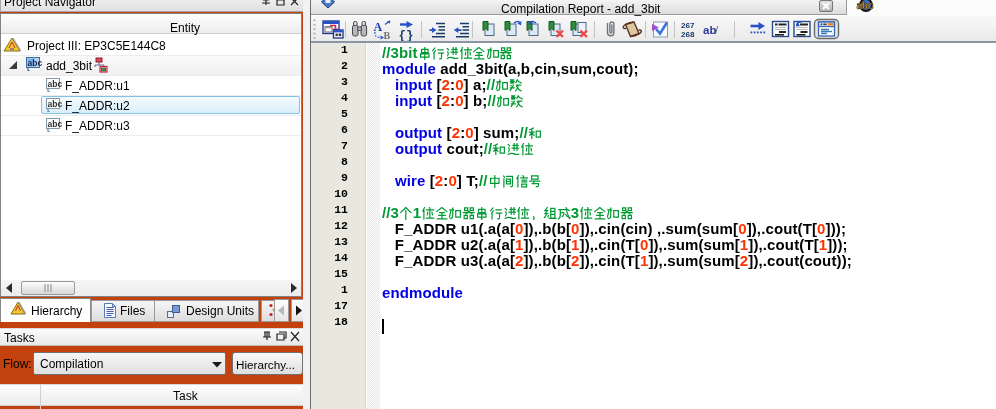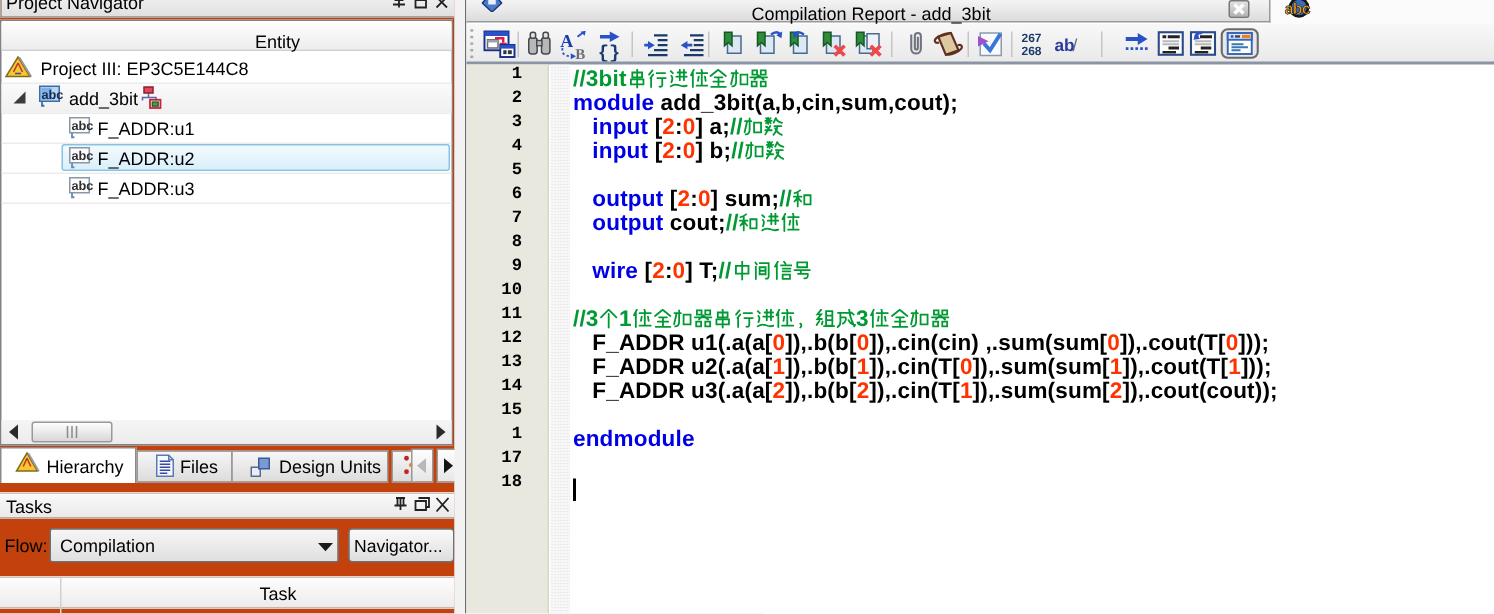--- a/index.html
+++ b/index.html
@@ -146,21 +146,21 @@
     </g>
   </svg>
 
   <div class="t12 abs" style="left:3px;top:357px">Flow:</div>
   <div class="abs" style="left:33px;top:352px;width:193px;height:23px;background:linear-gradient(#f6f6f6,#e0e0e0);border:1px solid #707070;border-radius:2px"></div>
   <div class="t12 abs" style="left:40px;top:357px">Compilation</div>
   <svg class="abs" style="left:211px;top:361px" width="12" height="7" viewBox="0 0 12 7">
         <polygon points="1,1 11,1 6,6.5" fill="#1a1a1a"></polygon>
       </svg>
   <div class="abs" style="left:232px;top:352px;width:71px;height:23px;background:linear-gradient(#fafafa,#dedede);border:1px solid #707070;border-radius:3px"></div>
-  <div class="abs" style="left:236px;top:358px;font-size:11.7px;color:#000;white-space:nowrap">Navigator...</div>
+  <div class="abs" style="left:236px;top:358px;font-size:11.7px;color:#000;white-space:nowrap">Hierarchy...</div>
 
   <div class="abs" style="left:0;top:384px;width:303px;height:22px;background:linear-gradient(#fdfdfd,#ececec);border-top:1px solid #d8d8d8;border-bottom:1px solid #cfcfcf"></div>
   <div class="abs" style="left:40px;top:384px;width:1px;height:22px;background:#d0d0d0"></div>
   <div class="t12 abs" style="left:173px;top:389px">Task</div>
   <div class="abs" style="left:40px;top:406px;width:1px;height:3px;background:#e0e0e0"></div>
 </div>
 
 <div class="abs" style="left:303px;top:0;width:7px;height:409px;background:#f2f2f2"></div>
 <div class="abs" style="left:310px;top:0;width:1px;height:409px;background:#6e6e6e"></div>
 

